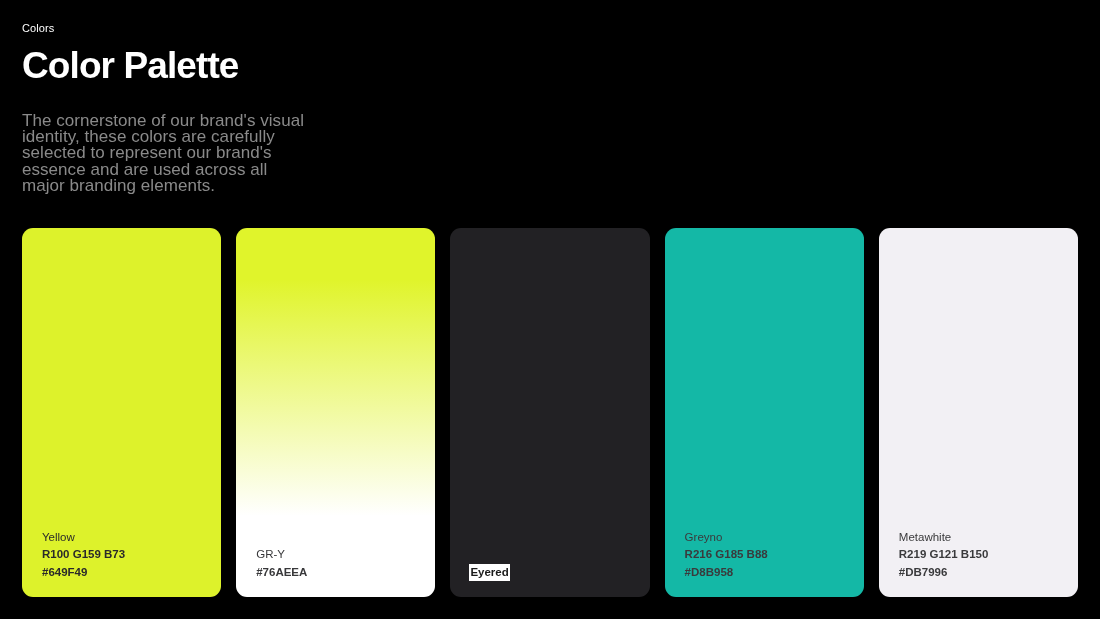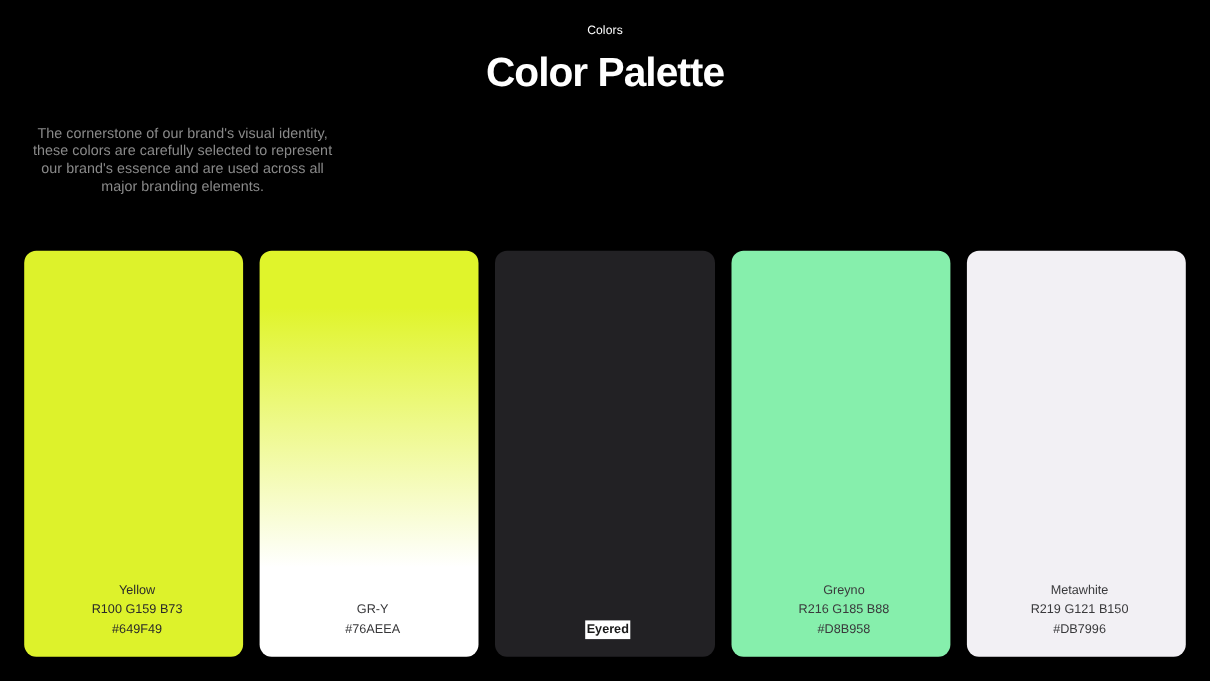--- a/index.html
+++ b/index.html
@@ -14,21 +14,20 @@
     overflow: hidden;
     position: relative;
   }
 
   .page {
     width: 1100px;
     height: 619px;
     position: relative;
     box-sizing: border-box;
     padding: 0 22px;
-    text-align: center;
   }
 
   
   .header {
     padding-top: 21px;
   }
   .eyebrow {
     font-size: 11px;
     line-height: 14px;
     color: #ffffff;
@@ -39,21 +38,21 @@
     font-size: 37px;
     line-height: 44px;
     color: #ffffff;
     font-weight: 700;
     letter-spacing: -0.9px;
     margin-top: 9px;
   }
   .description {
     margin-top: 19px;
     width: 288px;
-    font-size: 13px;
+    font-size: 17px;
     line-height: 16.3px;
     color: #8a8a8a;
     font-weight: 400;
     letter-spacing: 0.05px;
   }
 
   
   .swatch-grid {
     position: absolute;
     left: 22px;
@@ -84,21 +83,21 @@
   .swatch-name.highlighted {
     background: #ffffff;
     font-weight: 700;
     padding: 0 1px;
     margin-left: -1px;
   }
   .swatch-rgb,
   .swatch-hex {
     font-size: 11.5px;
     line-height: 17.5px;
-    font-weight: 400;
+    font-weight: 700;
   }
 </style>
 </head>
 <body style="background: rgb(0, 0, 0);">
 
 <div class="page">
 
   <div class="header">
     <div class="eyebrow">Colors</div>
     <h1 class="page-title">Color Palette</h1>
@@ -121,21 +120,21 @@
         <div class="swatch-hex" style="color: rgb(56, 56, 58);">#76AEEA</div>
       </div>
     </div>
 
     <div class="swatch-card" style="background: rgb(34, 33, 36);">
       <div class="swatch-meta">
         <div class="swatch-name highlighted" style="color: rgb(26, 26, 26); background: rgb(255, 255, 255);">Eyered</div>
       </div>
     </div>
 
-    <div class="swatch-card" style="background: #86efac;">
+    <div class="swatch-card" style="background: #14b8a6;">
       <div class="swatch-meta">
         <div class="swatch-name" style="color: rgb(58, 58, 60);">Greyno</div>
         <div class="swatch-rgb" style="color: rgb(58, 58, 60);">R216 G185 B88</div>
         <div class="swatch-hex" style="color: rgb(58, 58, 60);">#D8B958</div>
       </div>
     </div>
 
     <div class="swatch-card" style="background: rgb(242, 240, 244);">
       <div class="swatch-meta">
         <div class="swatch-name" style="color: rgb(58, 58, 60);">Metawhite</div>

